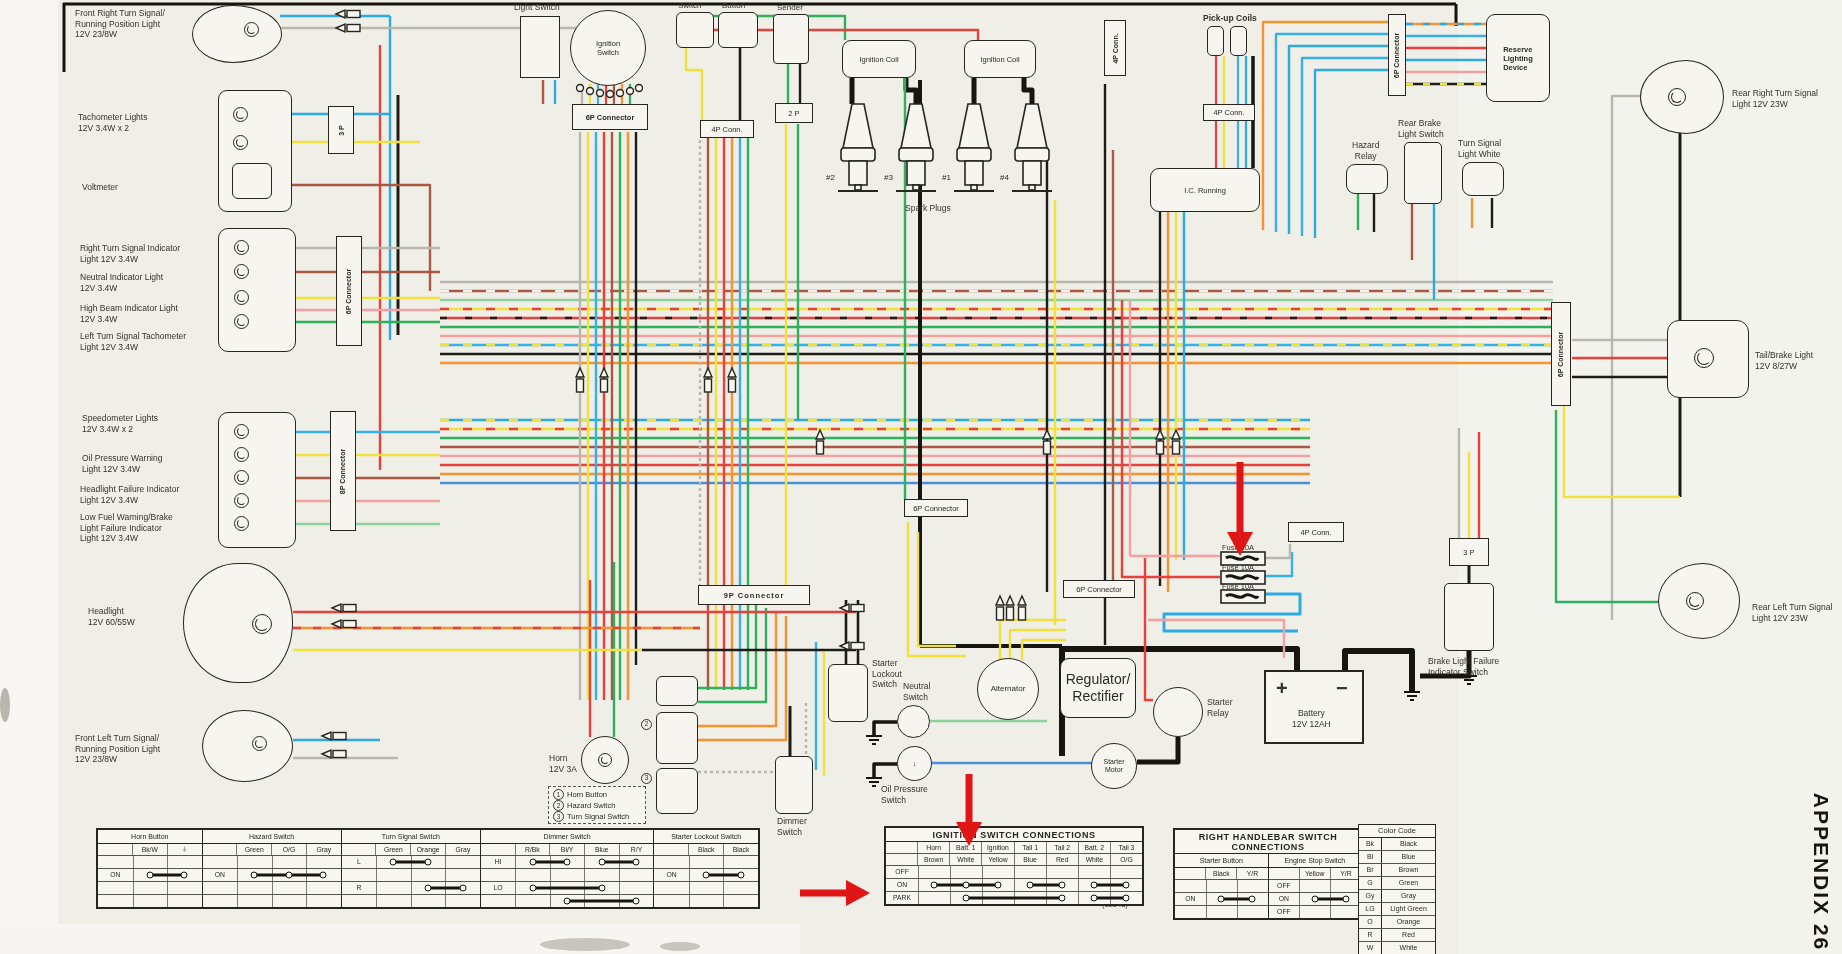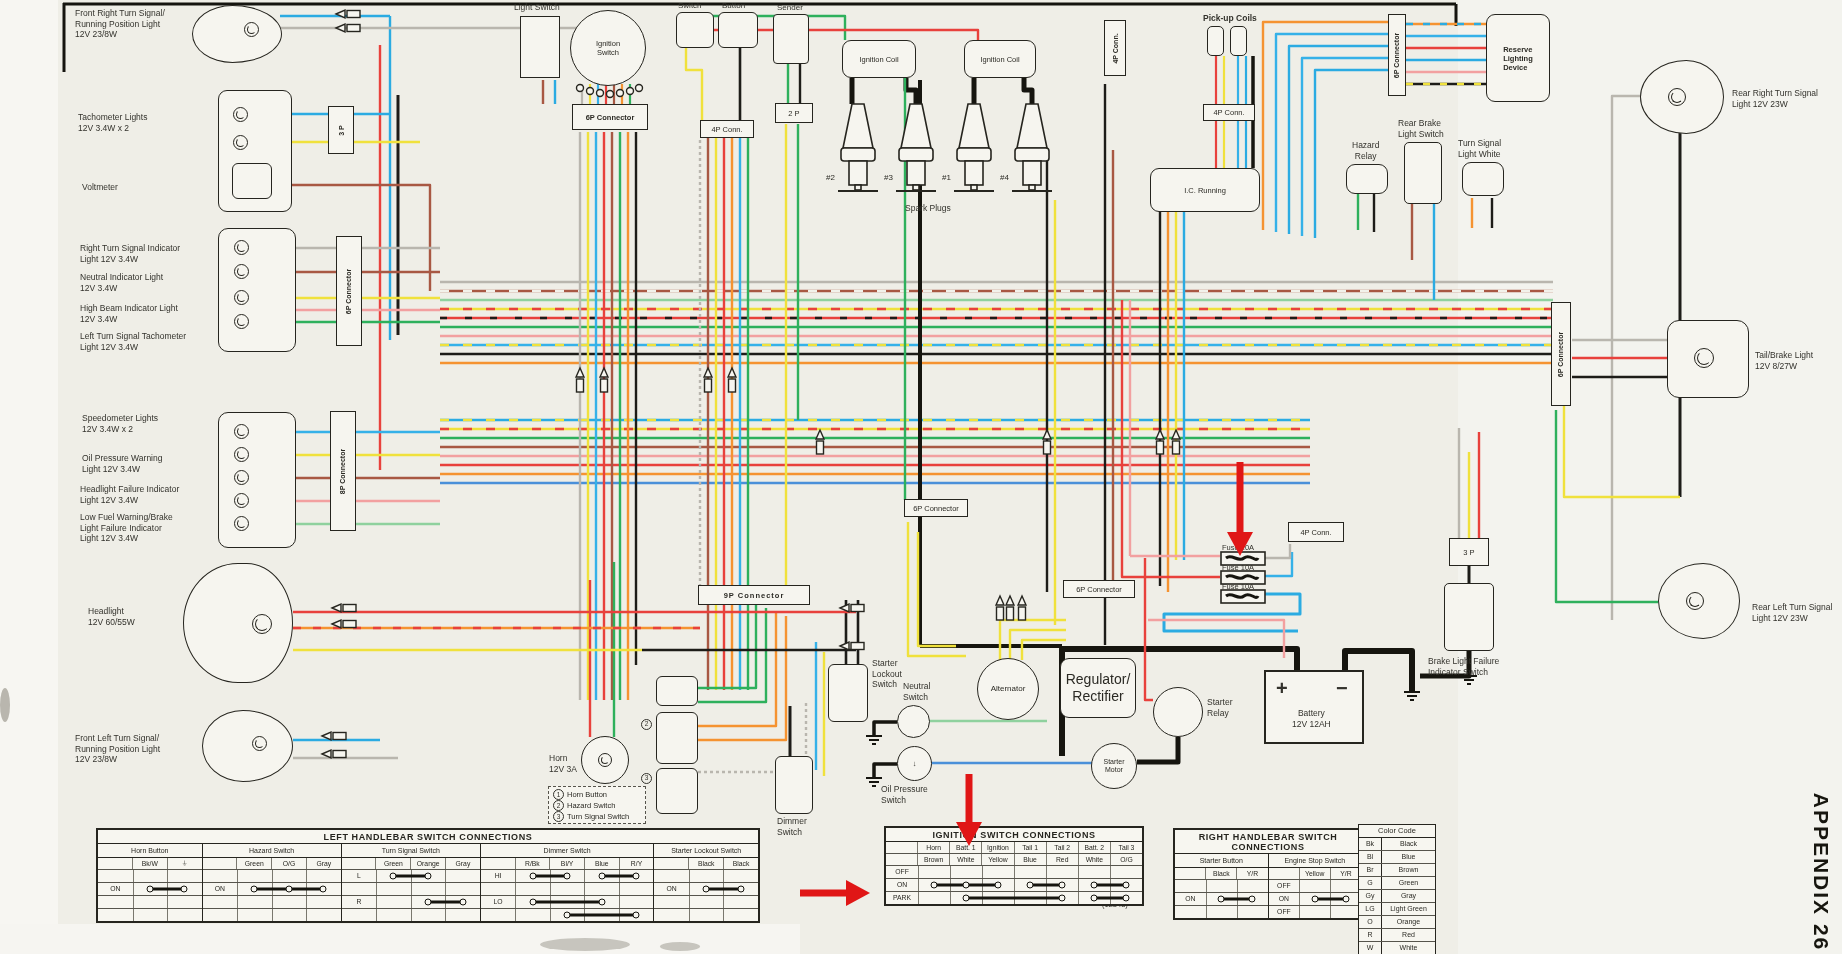--- a/index.html
+++ b/index.html
@@ -537,21 +537,20 @@
   <div style="position:absolute;left:548px;top:786px;width:98px;height:38px;border:1.2px dashed #56544c;
               background:rgba(246,245,239,.9);z-index:5;padding:2px 4px;box-sizing:border-box;">
     <div id="notes">
         <div style="display: flex; align-items: center; font-size: 7.5px; line-height: 11px;"><span class="numc">1</span>Horn Button</div>
         <div style="display: flex; align-items: center; font-size: 7.5px; line-height: 11px;"><span class="numc">2</span>Hazard Switch</div>
         <div style="display: flex; align-items: center; font-size: 7.5px; line-height: 11px;"><span class="numc">3</span>Turn Signal Switch</div>
       </div>
   </div>
 
   <div id="tbl-left" class="ctable" style="left:96px;top:828px;width:660px;">
-      <div class="ct-title">LEFT HANDLEBAR SWITCH CONNECTIONS</div>
       <div class="ct-body">
         <div class="sec first" style="flex: 3 1 0px;">
           <div class="sec-name">Horn Button</div>
           <div class="hdr">
             <div class="hl"></div>
             <div class="hc">Bk/W</div>
             <div class="hc">⏚</div>
           </div>
           <div class="crow">
             <div class="hl"></div>

